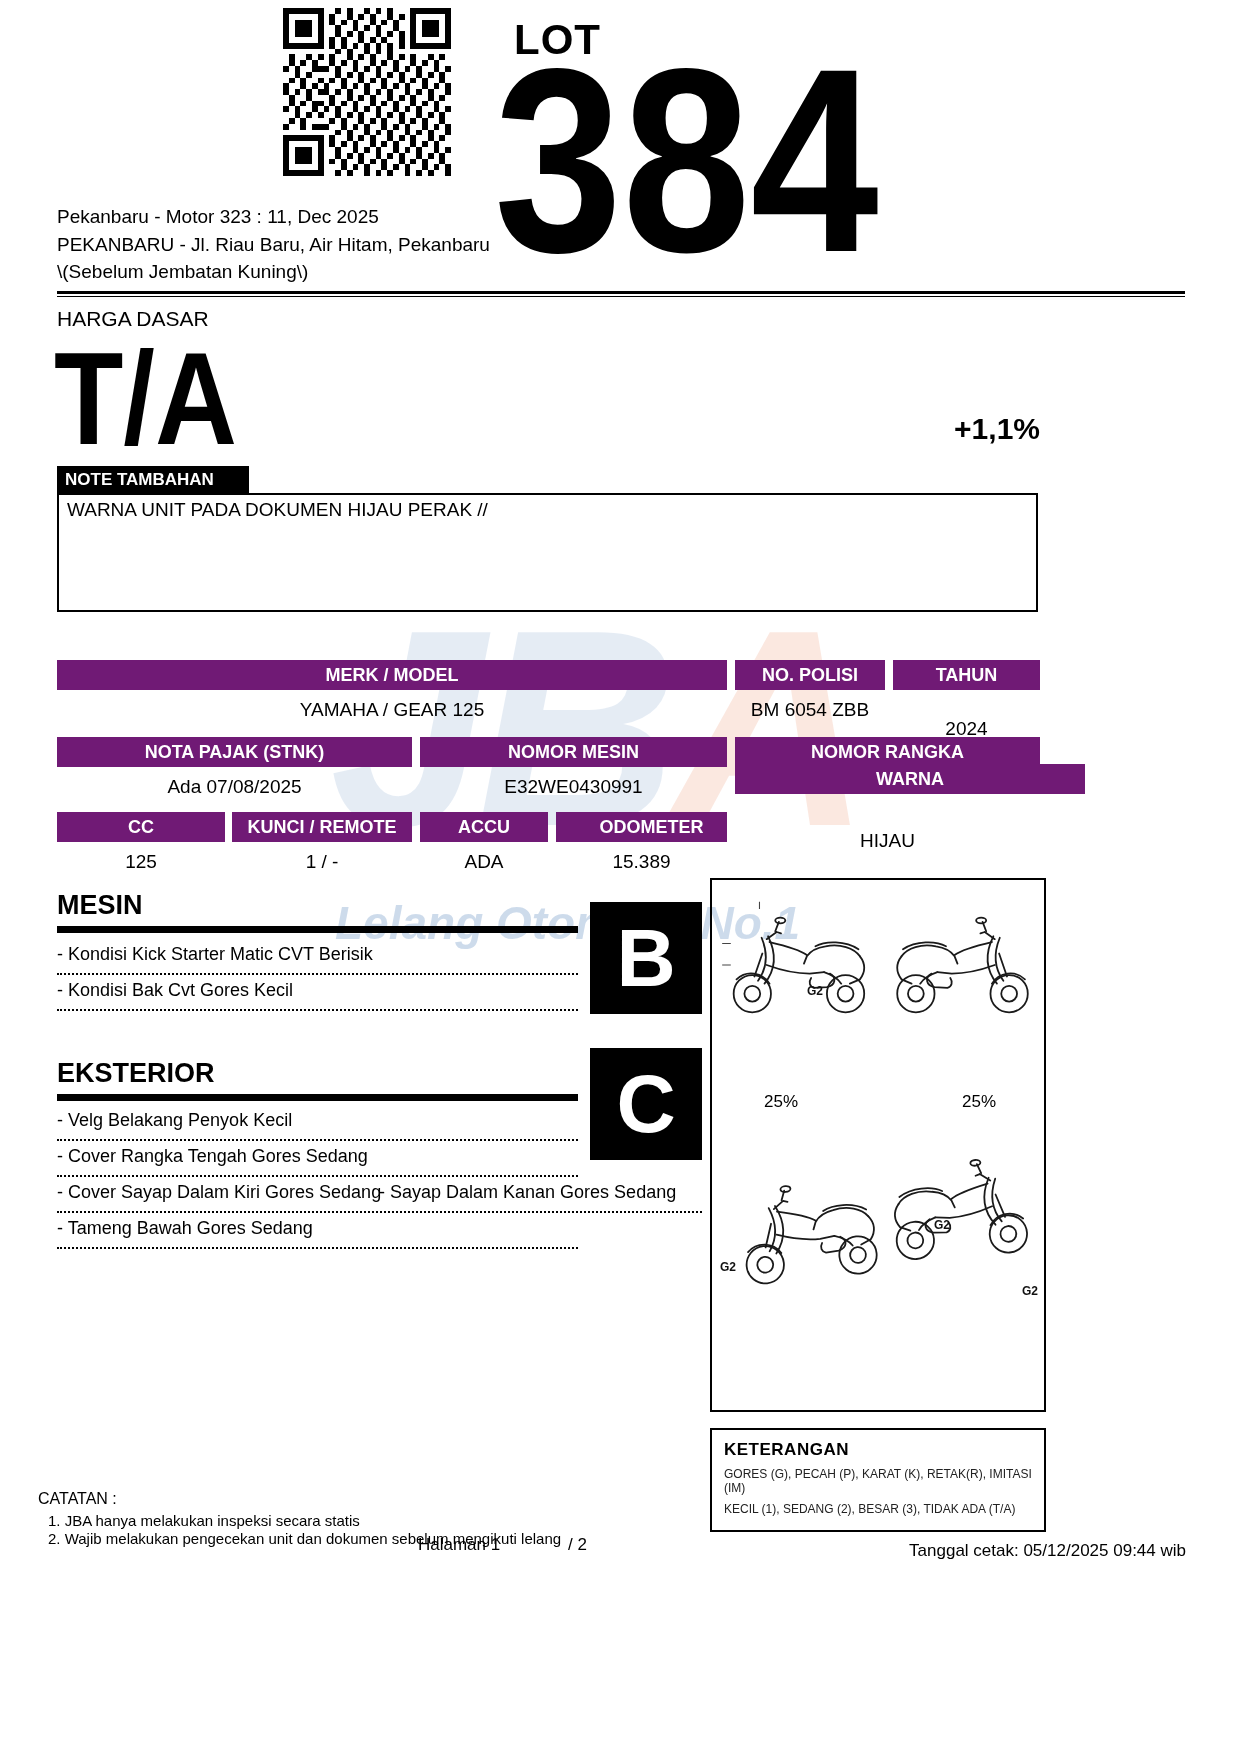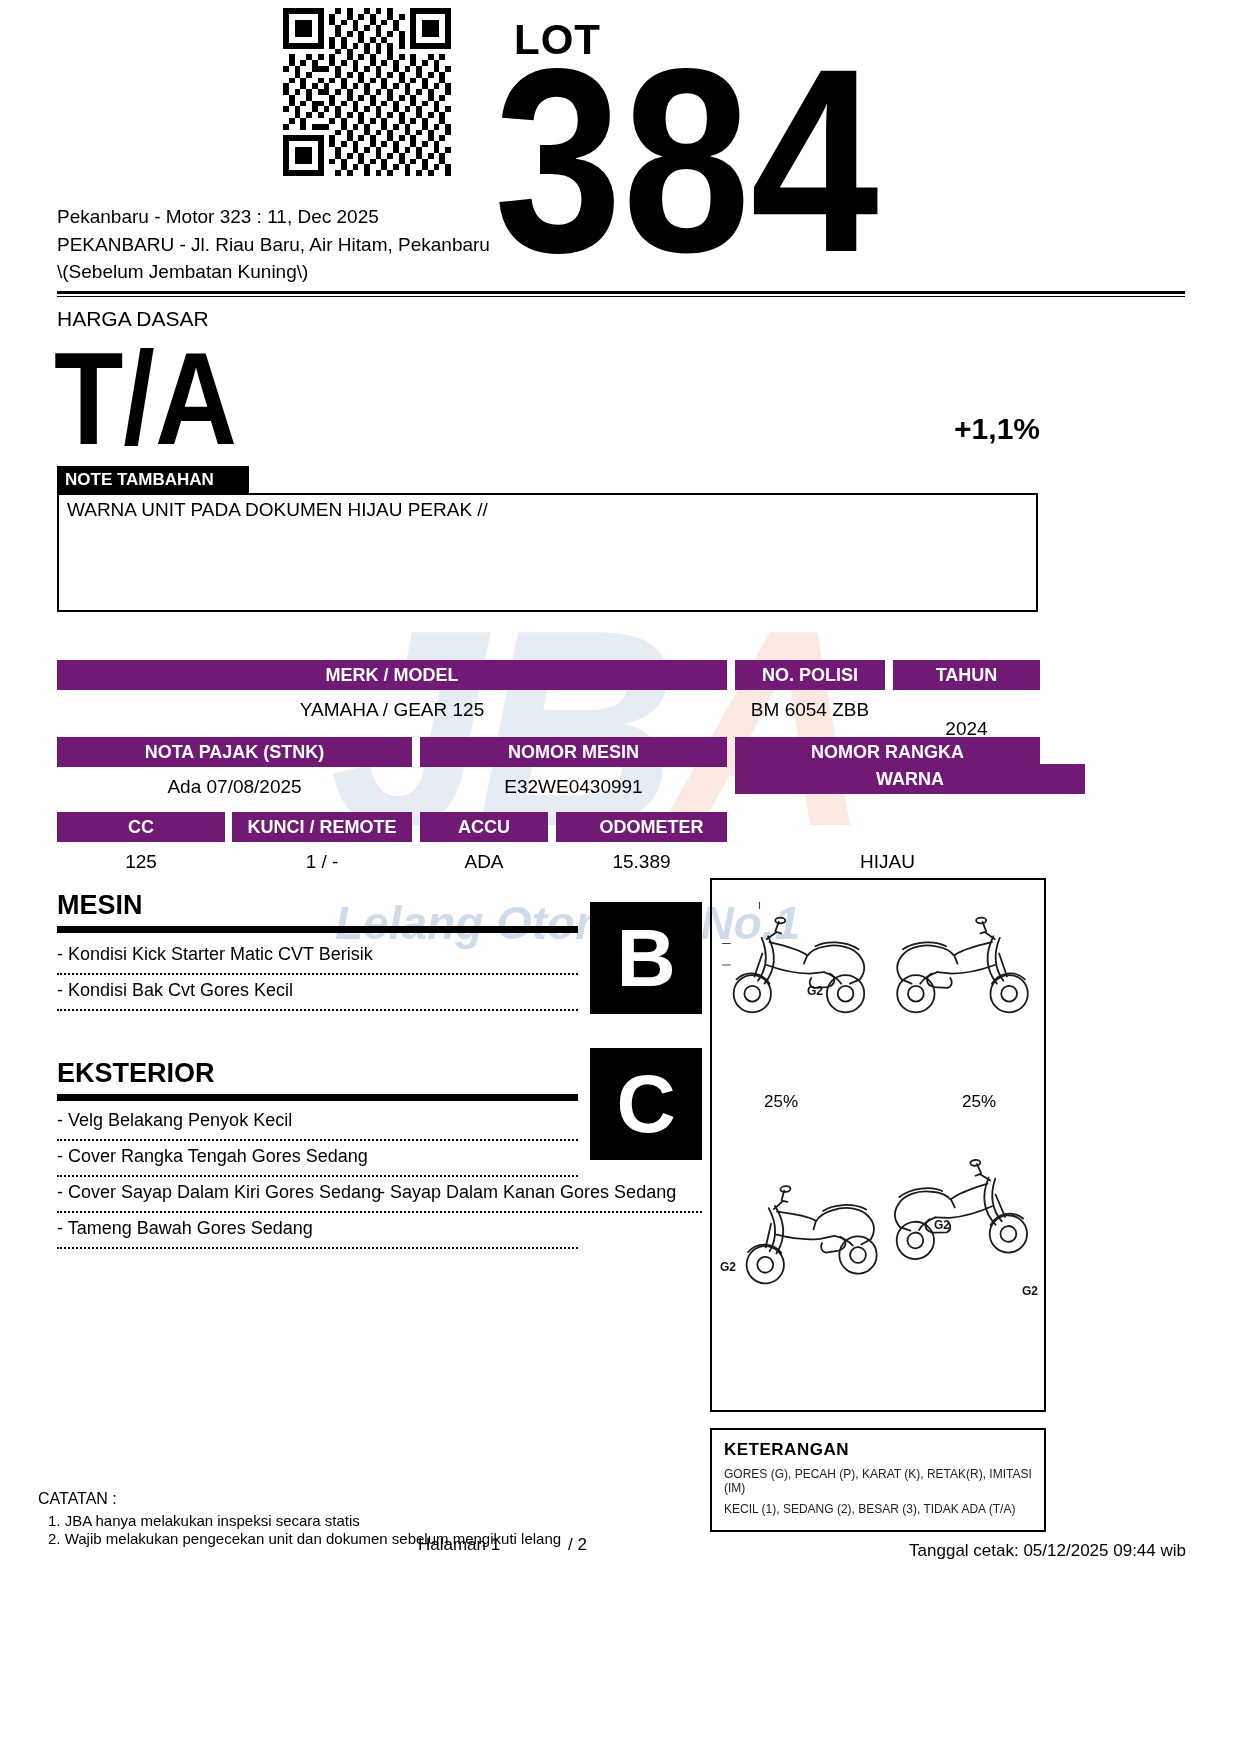--- a/index.html
+++ b/index.html
@@ -50,21 +50,21 @@
   .td-rangka { left:735px; top:770px; width:305px; }
   .th-cc    { left:57px;  top:812px; width:168px; }
   .th-kunci { left:232px; top:812px; width:180px; }
   .th-accu  { left:420px; top:812px; width:128px; }
   .th-odo   { left:556px; top:812px; width:171px;padding-left:20px; }
   .th-warna { left:735px; top:764px; width:350px; }
   .td-cc    { left:57px;  top:845px; width:168px; }
   .td-kunci { left:232px; top:845px; width:180px; }
   .td-accu  { left:420px; top:845px; width:128px;text-align:right; }
   .td-odo   { left:556px; top:845px; width:171px; }
-  .td-warna { left:735px; top:845px; width:305px;text-align:right; }
+  .td-warna { left:735px; top:824px; width:305px;text-align:right; }
 
   
   .sec-title { font-size:27px; font-weight:bold; }
   .mesin-title { left:57px; top:890px; }
   .mesin-bar   { left:57px; top:926px; width:521px; height:7px; background:#000; }
   .item { font-size:18px; padding-bottom:8px; border-bottom:2px dotted #000; }
   .mesin-item1 { left:57px; top:944px; width:521px; }
   .mesin-item2 { left:57px; top:980px; width:521px; }
   .grade { background:#000; color:#fff; font-size:82px; font-weight:bold; width:112px; height:112px; display:flex; align-items:center; justify-content:center; }
   .grade-b { left:590px; top:902px; }

